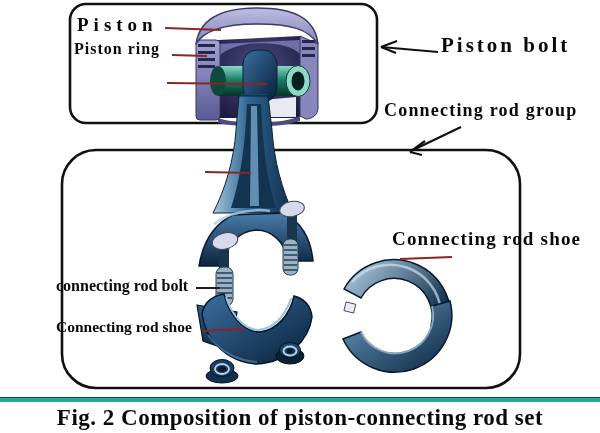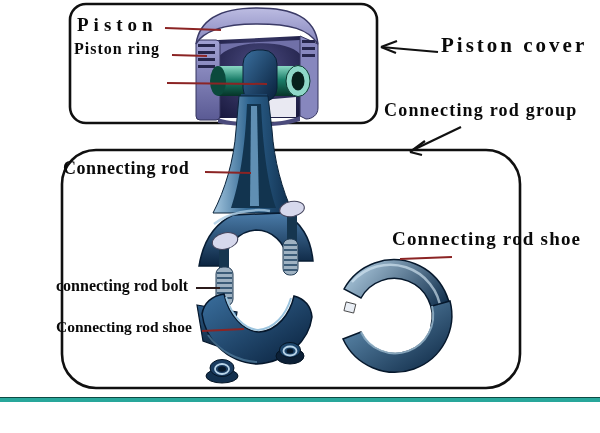--- a/index.html
+++ b/index.html
@@ -169,21 +169,21 @@
     <g>
       <path class="arrow" d="M438,52 L381,47"></path>
       <path class="arrow" d="M381,47 L397,41 M381,47 L396,53"></path>
       <path class="arrow" d="M461,127 L413,150"></path>
       <path class="arrow" d="M410,152 L425,141 M410,152 L422,155"></path>
     </g>
   </svg>
 
   <div class="lbl lbl-piston">Piston</div>
   <div class="lbl lbl-piston-ring">Piston ring</div>
-  <div class="lbl lbl-piston-group">Piston cover</div>
+  <div class="lbl lbl-piston-group">Piston bolt</div>
   <div class="lbl lbl-rod-group">Connecting rod group</div>
-  <div class="lbl lbl-rod">Connecting rod</div>
   <div class="lbl lbl-shoe">Connecting rod shoe</div>
   <div class="lbl lbl-bolt">connecting rod bolt</div>
   <div class="lbl lbl-cover">Connecting rod shoe</div>
 
   <div class="divider"></div>
+  <div class="caption">Fig. 2 Composition of piston-connecting rod set</div>
 </div>
 
 </body></html>

